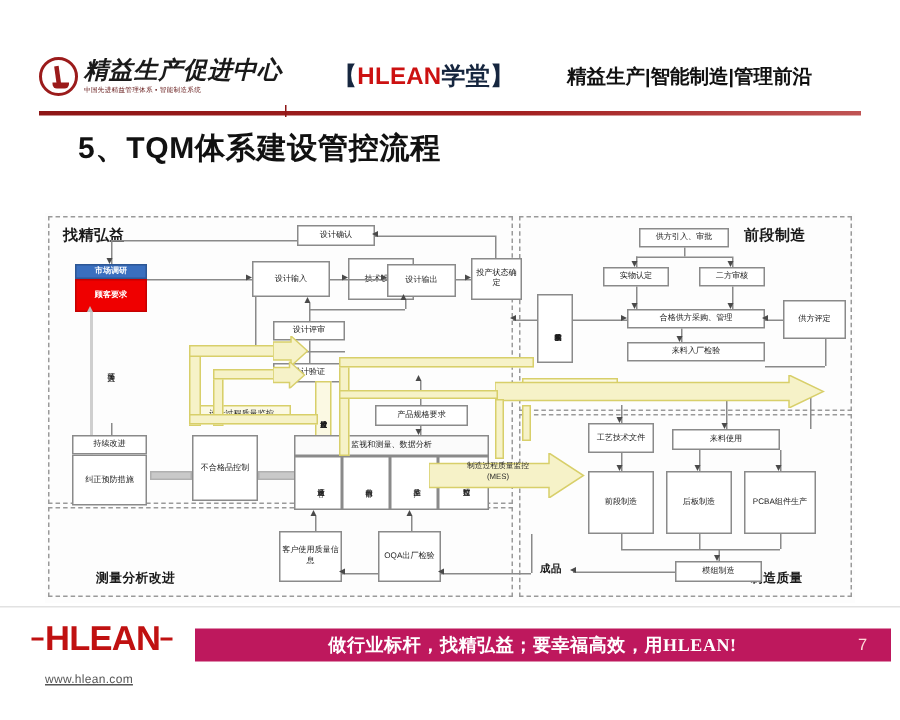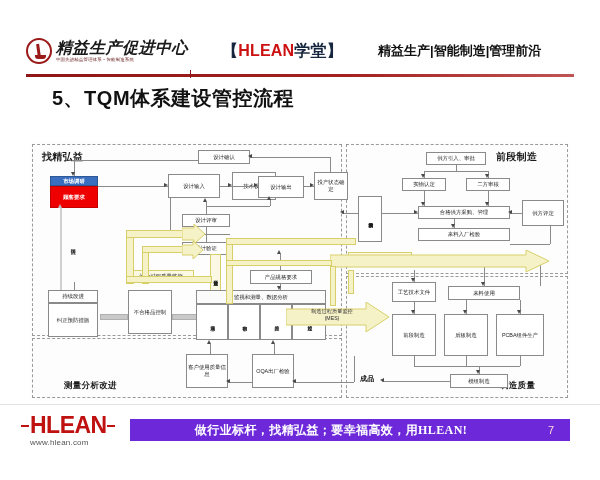--- a/index.html
+++ b/index.html
@@ -130,25 +130,25 @@
   .f-logo .big{
     font-size:23px;font-weight:bold;color:#c01111;letter-spacing:-.5px;
     position:relative;
   }
   .f-logo .big:before{
     content:"";position:absolute;left:-9px;top:11px;width:8px;height:2px;background:#c01111;
   }
   .f-logo .big:after{
     content:"";position:absolute;right:-8px;top:11px;width:8px;height:2px;background:#c01111;
   }
-  .f-logo .small{font-size:8px;color:#555;margin-top:2px;letter-spacing:.2px;}
+  .f-logo .small{font-size:8px;color:#555;margin-top:12px;letter-spacing:.2px;text-decoration:underline;}
   .f-band{
     position:absolute;left:130px;top:11px;width:440px;height:22px;
-    background:#6d28d9;color:#fff;
-    display:flex;align-items:center;
+    background:#be185d;color:#fff;
+    display:flex;align-items:center;padding-left:24px;
   }
   .f-band .slogan{
     flex:1;text-align:center;font-size:12px;font-weight:bold;letter-spacing:.4px;
     font-family:"Liberation Serif","DejaVu Serif",serif;
   }
   .f-band .pageno{width:38px;text-align:center;font-size:11px;color:#ffd9d9;}
   .f-rule{position:absolute;left:0;top:404px;width:600px;height:1px;background:#e2e2e2;}
 </style>
 </head>
 <body>

